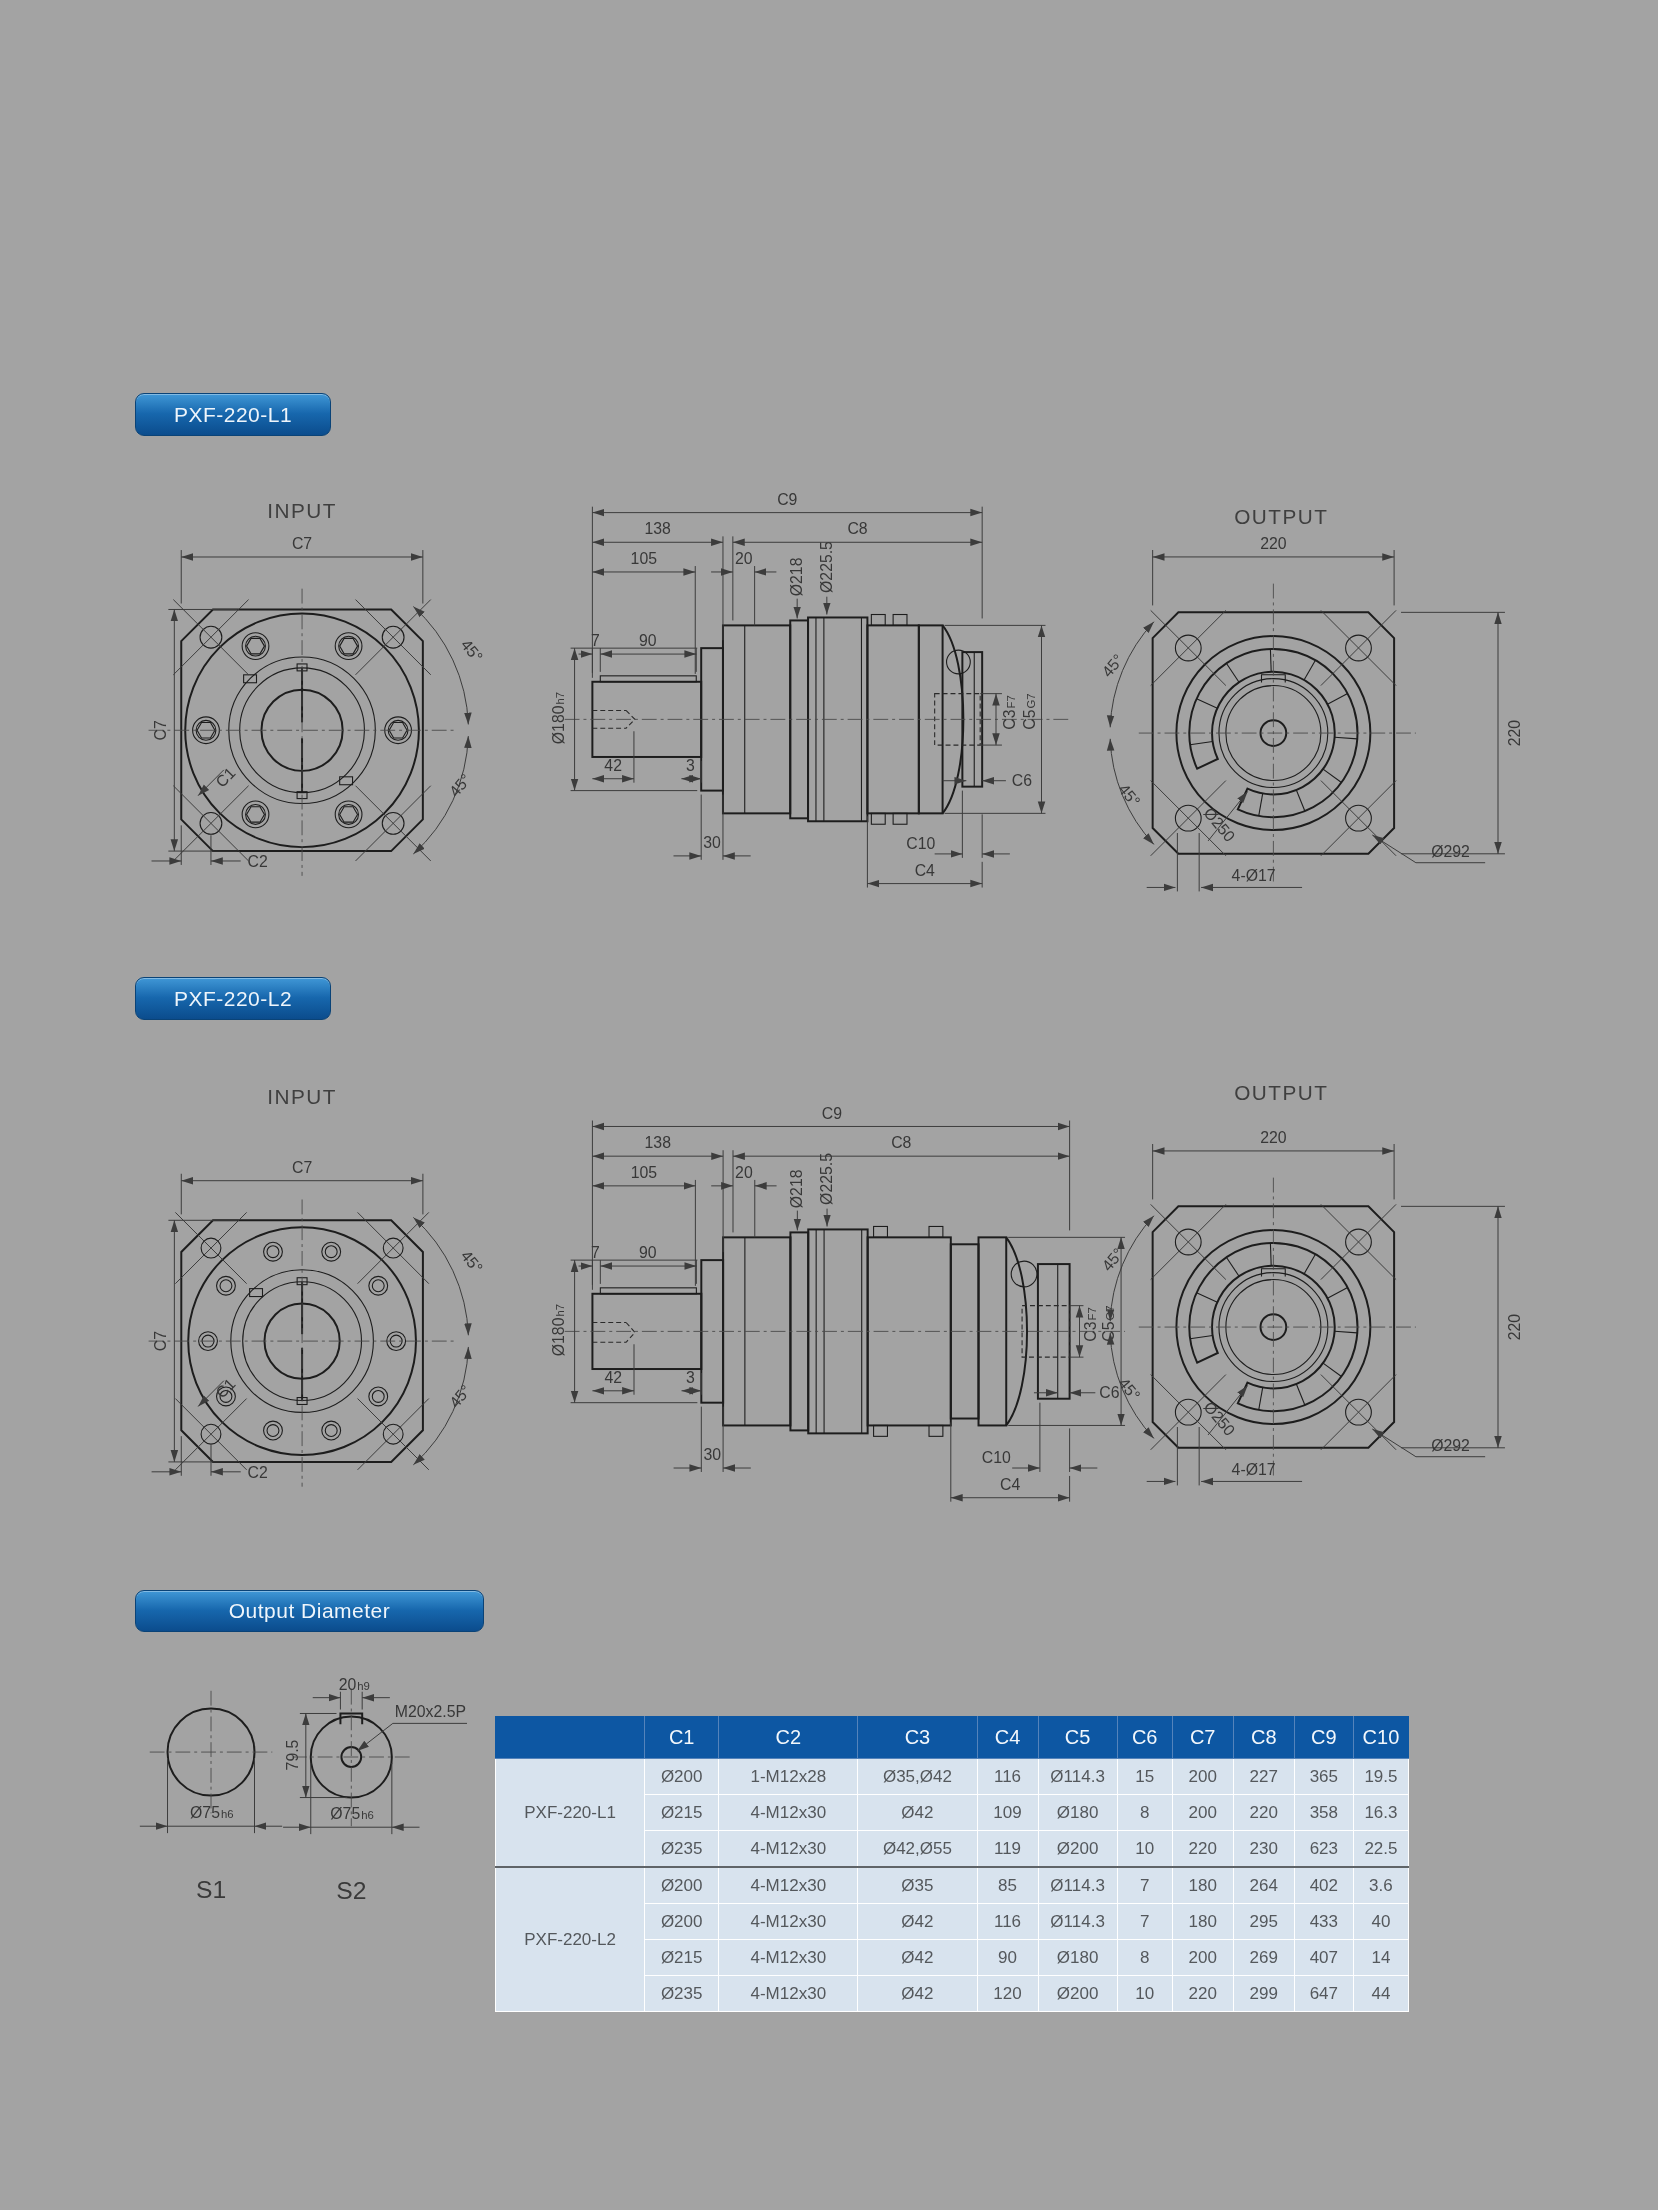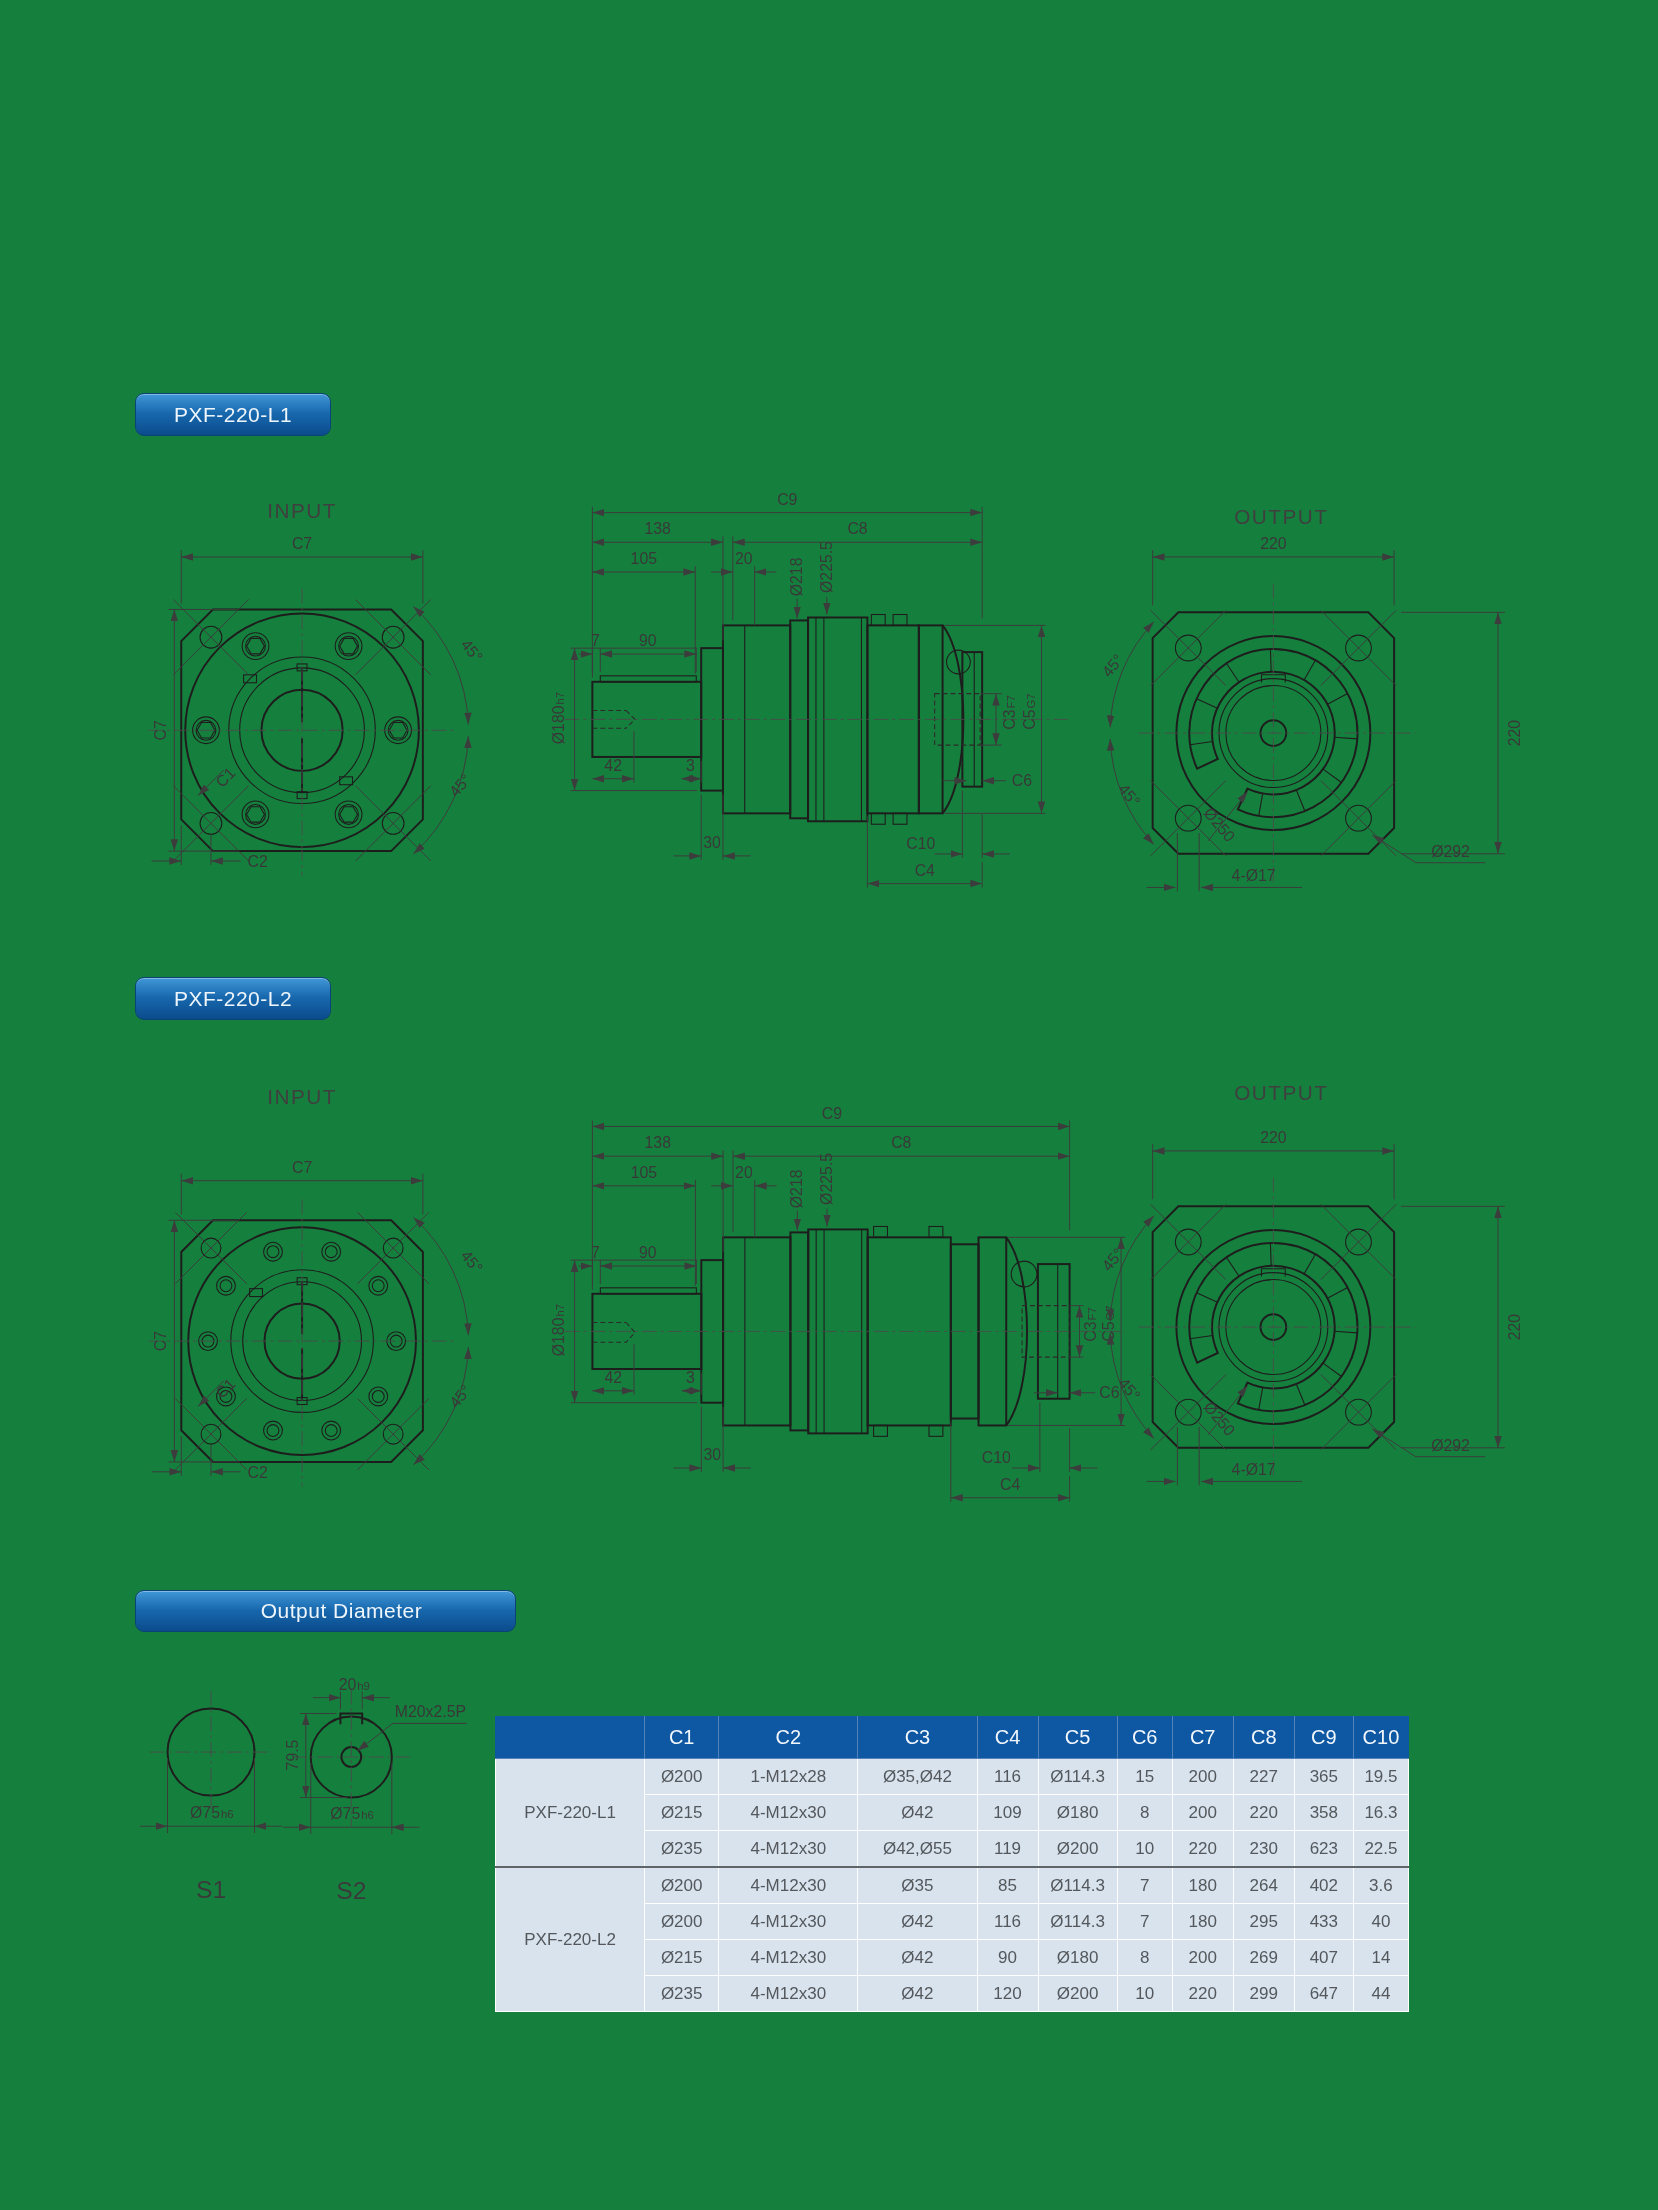--- a/index.html
+++ b/index.html
@@ -1,24 +1,24 @@
 <!DOCTYPE html>
 <html><head>
 <meta charset="utf-8">
 <style>
   html,body{margin:0;padding:0;background:#fff;}
-  .page{position:relative;width:1658px;height:2211px;background:#15803d;overflow:hidden;
+  .page{position:relative;width:1658px;height:2211px;background:#a3a3a3;overflow:hidden;
         font-family:"Liberation Sans",sans-serif;}
   .badge{position:absolute;display:flex;align-items:center;justify-content:center;
          background:linear-gradient(180deg,#4097d6 0%,#1767ad 48%,#0b4c8d 100%);
          border:1px solid #0a4377;border-radius:9px;color:#eef5fb;font-size:21px;
          box-shadow:inset 0 1px 0 rgba(255,255,255,.35);letter-spacing:0.5px;}
   #badge-l1{left:135px;top:393px;width:194px;height:41px;}
   #badge-l2{left:135px;top:977px;width:194px;height:41px;}
-  #badge-od{left:135px;top:1590px;width:347px;height:40px;padding-left:32px;}
+  #badge-od{left:135px;top:1590px;width:347px;height:40px;}
   .draw{position:absolute;}
   .ol{stroke:#1d1d1d;stroke-width:2;fill:none;stroke-linejoin:miter;}
   .tl{stroke:#1d1d1d;stroke-width:1.1;fill:none;}
   .dim{stroke:#3c3c3c;stroke-width:1;fill:none;}
   .cl{stroke:#4a4a4a;stroke-width:.9;fill:none;stroke-dasharray:15 4 3 4;}
   .dsh{stroke:#2a2a2a;stroke-width:1.1;fill:none;stroke-dasharray:5 3;}
   .dt{font:16px "Liberation Sans",sans-serif;fill:#383838;text-anchor:middle;}
   .dts{font:11.5px "Liberation Sans",sans-serif;fill:#383838;text-anchor:start;}
   .ttl{font:21px "Liberation Sans",sans-serif;fill:#3f3f3f;letter-spacing:1.5px;text-anchor:middle;}
   .big{font:25px "Liberation Sans",sans-serif;fill:#3a3a3a;text-anchor:middle;}

